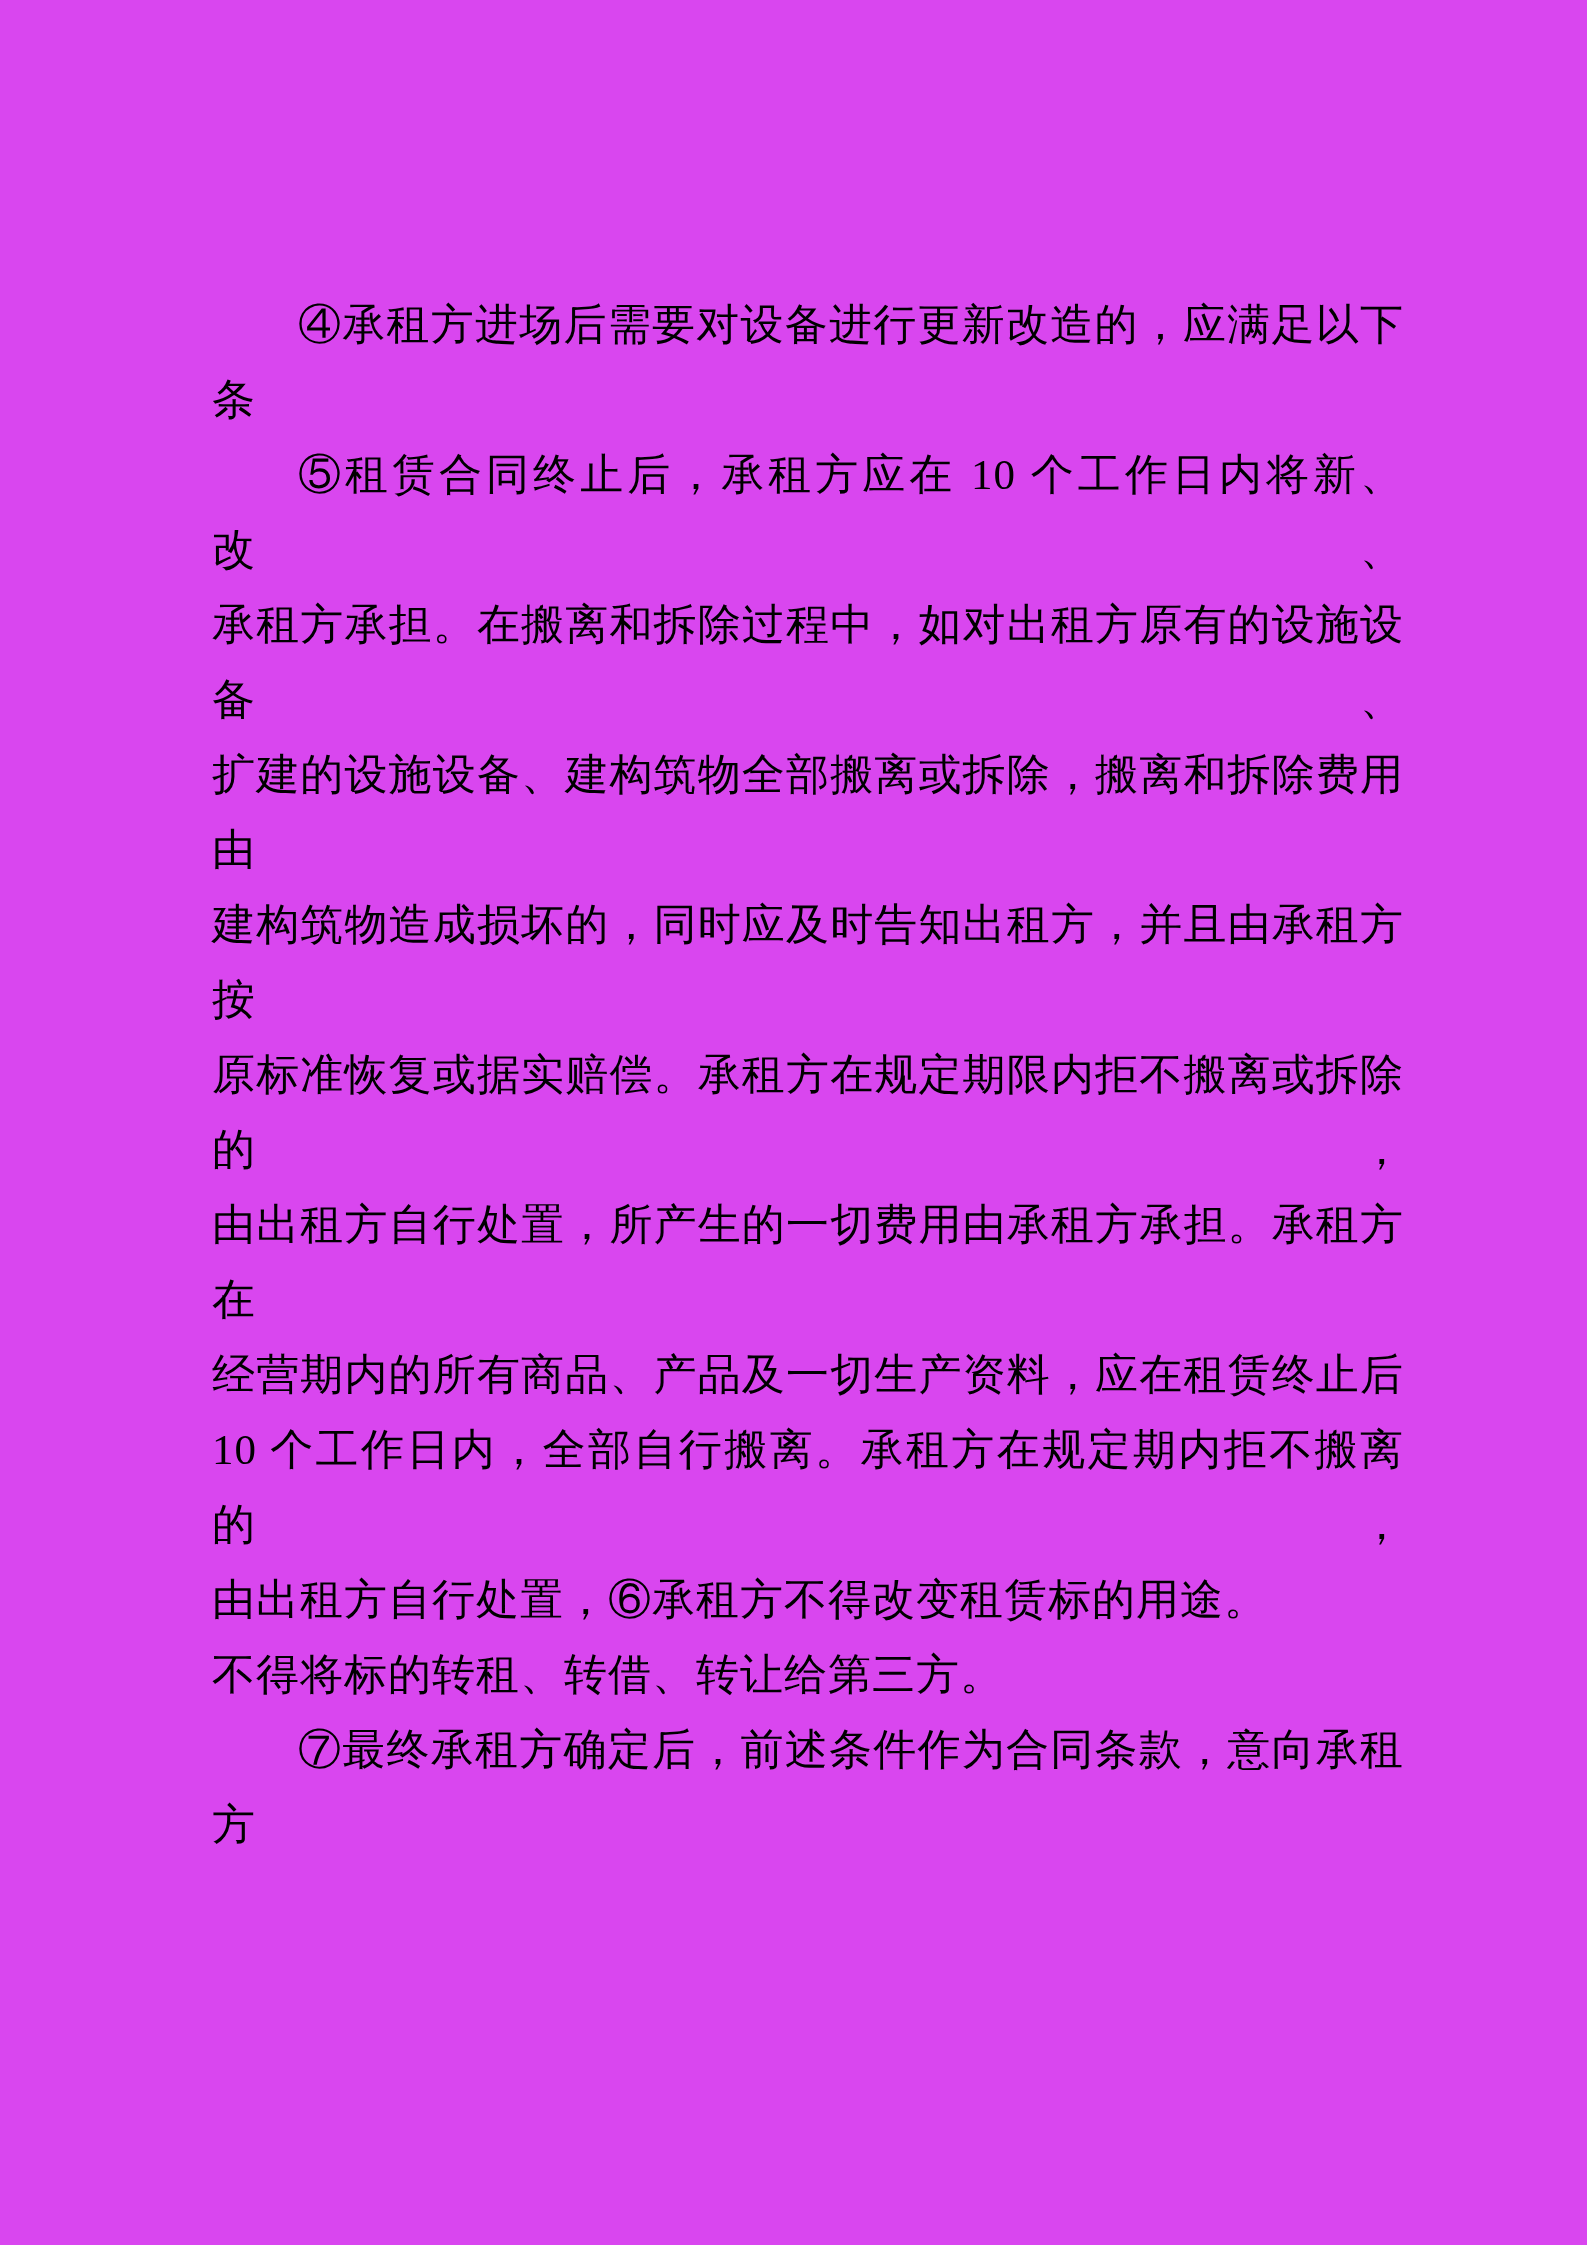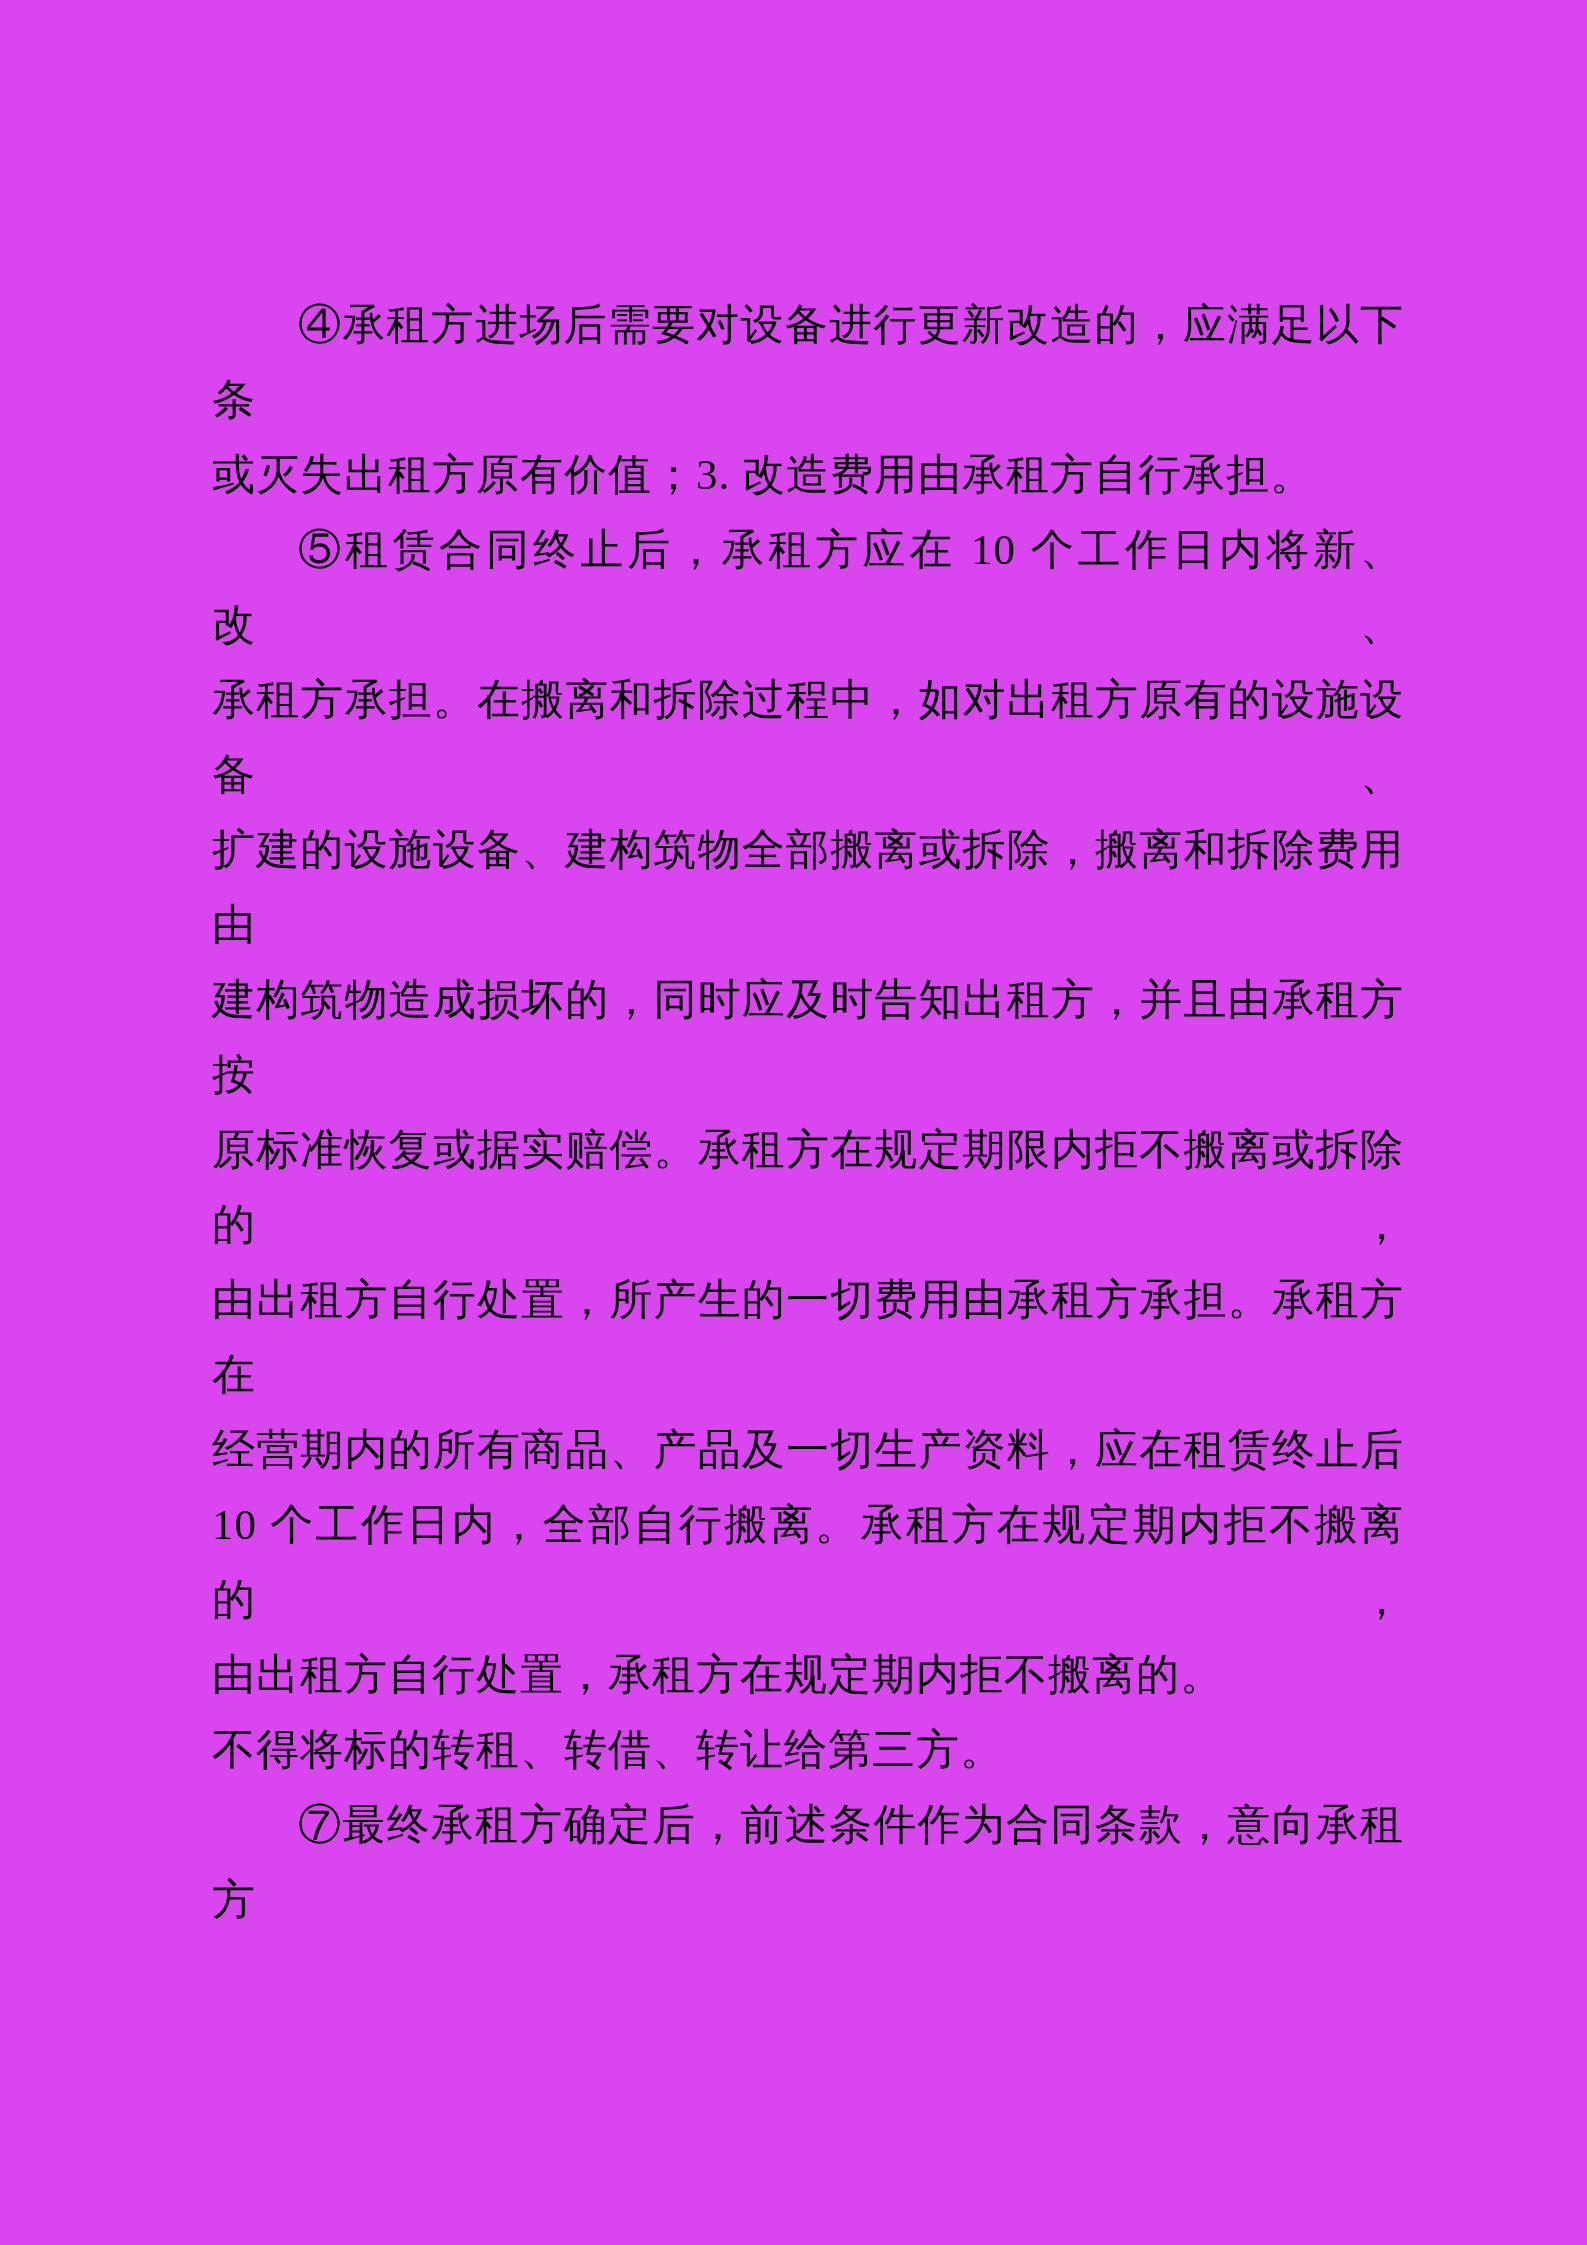--- a/index.html
+++ b/index.html
@@ -43,27 +43,26 @@
   .line.indent {
     text-indent: 86px;
   }
 </style>
 </head>
 <body>
 
 <div class="page">
   <div class="doc-body">
       <div class="line fill indent"><span>④承租方进场后需要对设备进行更新改造的，应满足以下条</span></div>
-      <div class="line"><span>或灭失出租方原有价值；3. 改造费用由承租方自行承担。</span></div>
       <div class="line fill indent"><span>⑤租赁合同终止后，承租方应在 10 个工作日内将新、改、</span></div>
       <div class="line fill"><span>承租方承担。在搬离和拆除过程中，如对出租方原有的设施设备、</span></div>
       <div class="line fill"><span>扩建的设施设备、建构筑物全部搬离或拆除，搬离和拆除费用由</span></div>
       <div class="line fill"><span>建构筑物造成损坏的，同时应及时告知出租方，并且由承租方按</span></div>
       <div class="line fill"><span>原标准恢复或据实赔偿。承租方在规定期限内拒不搬离或拆除的，</span></div>
       <div class="line fill"><span>由出租方自行处置，所产生的一切费用由承租方承担。承租方在</span></div>
       <div class="line fill"><span>经营期内的所有商品、产品及一切生产资料，应在租赁终止后</span></div>
       <div class="line fill"><span>10 个工作日内，全部自行搬离。承租方在规定期内拒不搬离的，</span></div>
-      <div class="line"><span>由出租方自行处置，承租方在规定期内拒不搬离的。</span></div>
+      <div class="line"><span>由出租方自行处置，⑥承租方不得改变租赁标的用途。</span></div>
       <div class="line"><span>不得将标的转租、转借、转让给第三方。</span></div>
       <div class="line fill indent"><span>⑦最终承租方确定后，前述条件作为合同条款，意向承租方</span></div>
       <div class="line"></div>
     </div>
 </div>
 
 </body></html>

